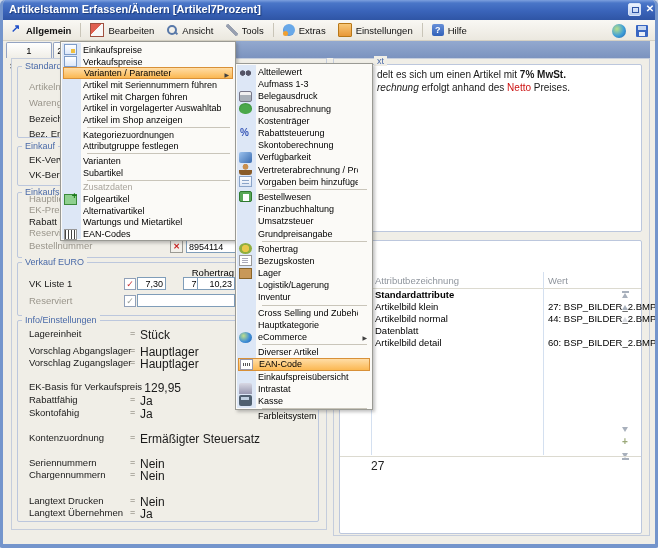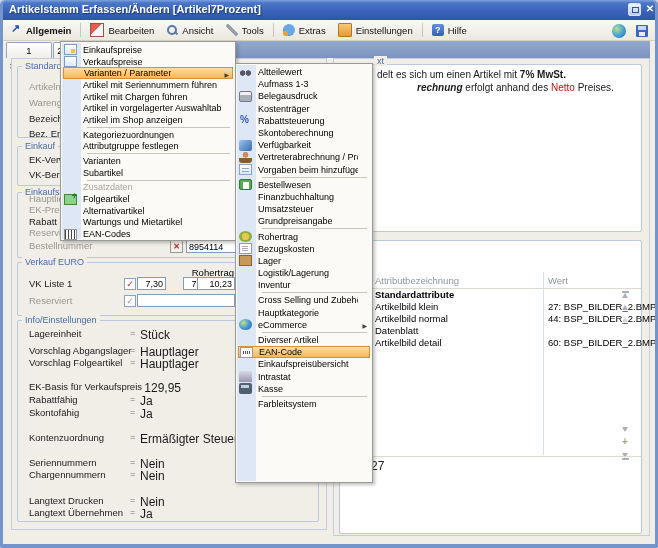--- a/index.html
+++ b/index.html
@@ -54,21 +54,21 @@
     font-size:9px;line-height:10px;text-align:center;}
   .chk.red::after{content:"✓";color:#c83030;}
   .chk.gray::after{content:"✓";color:#9aa09a;}
   #xbtn{position:absolute;left:167px;top:240px;width:13px;height:13px;background:#f2f0ea;
     border:1px solid #9a9a94;box-sizing:border-box;font-size:8px;line-height:11px;text-align:center;font-weight:bold;}
   #xbtn::after{content:"✕";color:#c82020;}
   #rohertrag-hdr{position:absolute;left:150px;top:267px;width:81px;text-align:right;font-size:9.5px;color:#000;}
   
   .note{position:absolute;font-size:10px;color:#1a1a1a;white-space:nowrap;}
   .note b{font-weight:bold;}
-  .note .it{font-style:italic;font-weight:bold;padding-left:40px;}
+  .note .it{font-style:italic;font-weight:normal;}
   .note .red{color:#cc1111;}
   .thead{position:absolute;font-size:9.5px;color:#8f959d;white-space:nowrap;}
   .hline{position:absolute;height:1px;background:#dcdad0;}
   .vline{position:absolute;width:1px;background:#d4e0f0;}
   .trow{position:absolute;left:337px;width:300px;height:12px;}
   .tc1{position:absolute;left:35px;font-size:9.5px;color:#000;white-space:nowrap;}
   .tc1.bold{font-weight:bold;}
   .tc2{position:absolute;left:208px;font-size:9.5px;color:#000;white-space:nowrap;text-align:center;}
   #detail-val{position:absolute;left:368px;top:459px;font-size:12px;color:#222;text-align:center;}
   .nav{position:absolute;left:618px;width:9px;height:9px;}
@@ -78,21 +78,21 @@
     border-right:3px solid transparent;border-top:5px solid #a8b0bc;}
   .nav.bar-top::before{content:"";position:absolute;left:1px;top:0;width:7px;height:2px;background:#a8b0bc;}
   .nav.bar-bottom::before{content:"";position:absolute;left:1px;bottom:0;width:7px;height:2px;background:#a8b0bc;}
   .nav.plus::after{content:"+";position:absolute;left:1px;top:-2px;font-size:10px;color:#9aa878;font-weight:bold;}
   .nav.faded{opacity:.45;}
   
   .menu{position:absolute;background:#fbfaf7;border:1px solid #9a9a94;box-shadow:2px 2px 3px rgba(80,80,80,.35);
     padding:2px 2px;box-sizing:border-box;display:flex;flex-direction:column;}
   .menu::before{content:"";position:absolute;left:1px;top:1px;bottom:1px;width:19px;background:#dde7f6;}
   #edit-menu{left:57px;top:41px;width:176px;height:200px;z-index:50;}
-  #options-menu{left:232px;top:63px;width:138px;height:420px;z-index:60;}
+  #options-menu{left:232px;top:63px;width:138px;height:347px;z-index:60;}
   .menu .mrow{position:relative;display:flex;align-items:center;flex:none;height:11.7px;
     padding:0 12px 0 1px;font-size:9px;color:#000;z-index:1;box-sizing:border-box;white-space:nowrap;}
   #options-menu .mrow{height:12.2px;}
   .menu .mrow.hl{background:linear-gradient(#ffdda6,#fbb852);border:1px solid #d89038;}
   .menu .mrow.dis{color:#a8a49c;}
   .menu .mic{width:13px;height:11px;margin-right:6px;flex:none;position:relative;box-sizing:border-box;}
   .mlabel{white-space:nowrap;overflow:hidden;}
   .msep{height:1px;background:#c9c5ba;margin:1px 3px 1px 24px;flex:none;position:relative;z-index:1;}
   .subarrow{position:absolute;right:3px;top:1px;}
   .subarrow::after{content:"▶";font-size:6px;color:#404040;}
@@ -230,21 +230,21 @@
 
   <div class="group" style="left:14px;top:320px;width:302px;height:202px;"></div>
   <span class="glabel" style="left:19px;top:315px;">Info/Einstellungen</span>
   <div id="info-rows" style="position:absolute;left:0;top:0;width:658px;height:548px;pointer-events:none;">
       <span class="flabel" style="left: 26px; top: 328px;">Lagereinheit</span>
       <span class="feq" style="left: 127px; top: 328px;">=</span>
       <span class="fvalue" style="left: 137px; top: 328px;">Stück</span>
       <span class="flabel" style="left: 26px; top: 345px;">Vorschlag Abgangslager</span>
       <span class="feq" style="left: 127px; top: 345px;">=</span>
       <span class="fvalue" style="left: 137px; top: 345px;">Hauptlager</span>
-      <span class="flabel" style="left: 26px; top: 357px;">Vorschlag Folgeartikel</span>
+      <span class="flabel" style="left: 26px; top: 357px;">Vorschlag Zugangslager</span>
       <span class="feq" style="left: 127px; top: 357px;">=</span>
       <span class="fvalue" style="left: 137px; top: 357px;">Hauptlager</span>
       <span class="flabel" style="left: 26px; top: 381px;">EK-Basis für Verkaufspreis</span>
       <span class="feq" style="left: 127px; top: 381px;">=</span>
       <span class="fvalue num" style="left: 130px; top: 381px;">129,95</span>
       <span class="flabel" style="left: 26px; top: 394px;">Rabattfähig</span>
       <span class="feq" style="left: 127px; top: 394px;">=</span>
       <span class="fvalue" style="left: 137px; top: 394px;">Ja</span>
       <span class="flabel" style="left: 26px; top: 407px;">Skontofähig</span>
       <span class="feq" style="left: 127px; top: 407px;">=</span>
@@ -388,20 +388,24 @@
       </div>
       <div class="mrow">
         <span class="mic noicon"></span>
         <span class="mlabel">Aufmass 1-3</span>
       </div>
       <div class="mrow">
         <span class="mic ic-printer"></span>
         <span class="mlabel">Belegausdruck</span>
       </div>
       <div class="mrow">
+        <span class="mic ic-money-bag"></span>
+        <span class="mlabel">Bonusabrechnung</span>
+      </div>
+      <div class="mrow">
         <span class="mic noicon"></span>
         <span class="mlabel">Kostenträger</span>
       </div>
       <div class="mrow">
         <span class="mic ic-percent"></span>
         <span class="mlabel">Rabattsteuerung</span>
       </div>
       <div class="mrow">
         <span class="mic noicon"></span>
         <span class="mlabel">Skontoberechnung</span>

